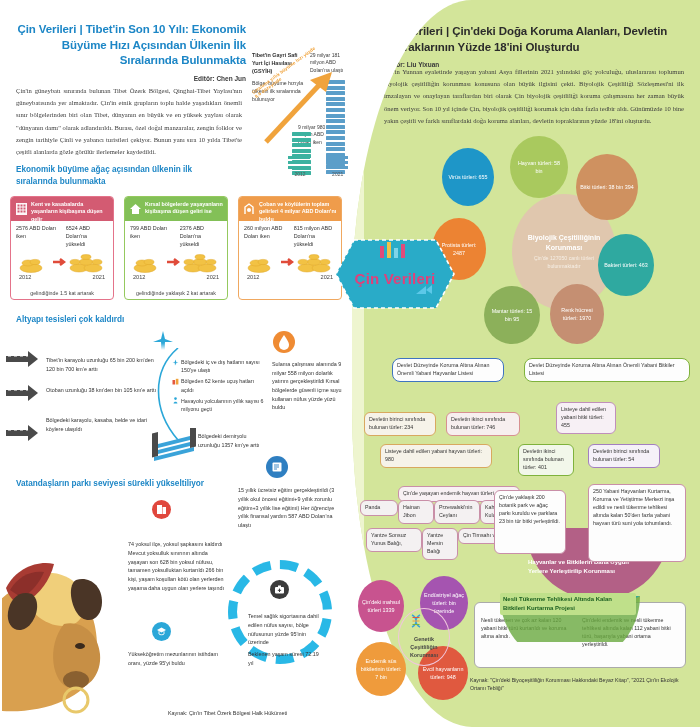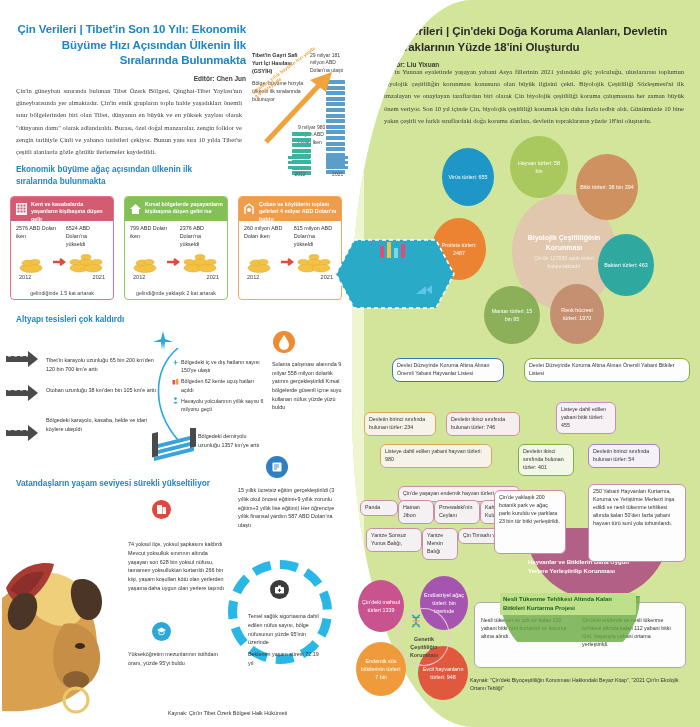--- a/index.html
+++ b/index.html
@@ -489,21 +489,21 @@
     <div class="infra-line" style="position:absolute; left:198px; top:432px; width:66px;">Bölgedeki demiryolu uzunluğu 1357 km'ye arttı</div>
 
     <div style="position:absolute; left:272px; top:330px; width:24px; height:24px;">
       <svg width="24" height="24" viewBox="0 0 24 24">
           <circle cx="12" cy="12" r="11" fill="#ef8b33"></circle>
           <path d="M12,5 C8,11 7,13 7,15 a5,5 0 0 0 10,0 C17,13 16,11 12,5 Z" fill="#fff"></path>
         </svg>
     </div>
     <div class="infra-line" style="position:absolute; left:272px; top:360px; width:76px;">Sulama çalışması alanında 9 milyar 558 milyon dolarlık yatırım gerçekleştirildi Kırsal bölgelerde güvenli içme suyu kullanan nüfus yüzde yüzü buldu</div>
 
-    <div class="sec-head" style="position:absolute; left:16px; top:478px;">Vatandaşların yaşam seviyesi sürekli yükseltiliyor</div>
+    <div class="sec-head" style="position:absolute; left:16px; top:478px;">Vatandaşların parkı seviyesi sürekli yükseltiliyor</div>
 
     <div class="yak">
       <svg width="150" height="200" viewBox="0 0 150 200">
         <path d="M-10,90 C10,60 50,55 72,70 C92,84 100,120 92,150 C84,182 30,196 -10,190 Z" fill="#d9a04f"></path>
         <path d="M18,62 C36,48 64,50 76,66 C86,80 84,98 72,104 C52,112 22,96 18,62 Z" fill="#f0cf7a"></path>
         <path d="M4,68 C14,48 36,40 52,44 C48,60 38,74 24,82 C16,86 8,80 4,68 Z" fill="#a83b33"></path>
         <path d="M8,70 C16,56 30,50 42,52 C38,62 30,72 20,78 Z" fill="#8c2f2a"></path>
         <path d="M30,74 C18,70 8,78 6,92 C4,106 14,114 24,108 C34,102 40,82 30,74 Z" fill="#4a3526"></path>
         <path d="M74,60 C88,56 100,66 100,82 C100,96 90,104 80,98 C70,92 64,66 74,60 Z" fill="#4a3526"></path>
         <path d="M62,104 C78,100 96,112 98,134 C100,156 84,172 68,168 C50,164 44,126 62,104 Z" fill="#c78f45"></path>
@@ -571,14 +571,15 @@
       <path d="M22,4 L104,4 L122,38 L104,72 L22,72 L4,38 Z" fill="#29abc8" stroke="#fff" stroke-width="1.6" stroke-dasharray="4 3"></path>
       <g>
         <rect x="48" y="10" width="4" height="12" fill="#e04b7a"></rect>
         <rect x="55" y="6" width="4" height="16" fill="#f0c24a"></rect>
         <rect x="62" y="12" width="4" height="10" fill="#7fd4e8"></rect>
         <rect x="69" y="8" width="4" height="14" fill="#e04b7a"></rect>
       </g>
       <path d="M84,58 l10,-8 l0,4 l6,-5 l0,9 l-6,-4 l0,4 z" fill="#5cc8e8"></path>
     </svg>
   </div>
+  <div style="position:absolute; left:332px; top:270px; width:126px; text-align:center; font-size:15px; font-weight:bold; color:#e0417a; letter-spacing:0.2px;">Çin Verileri</div>
 
 </div>
 
 </body></html>

